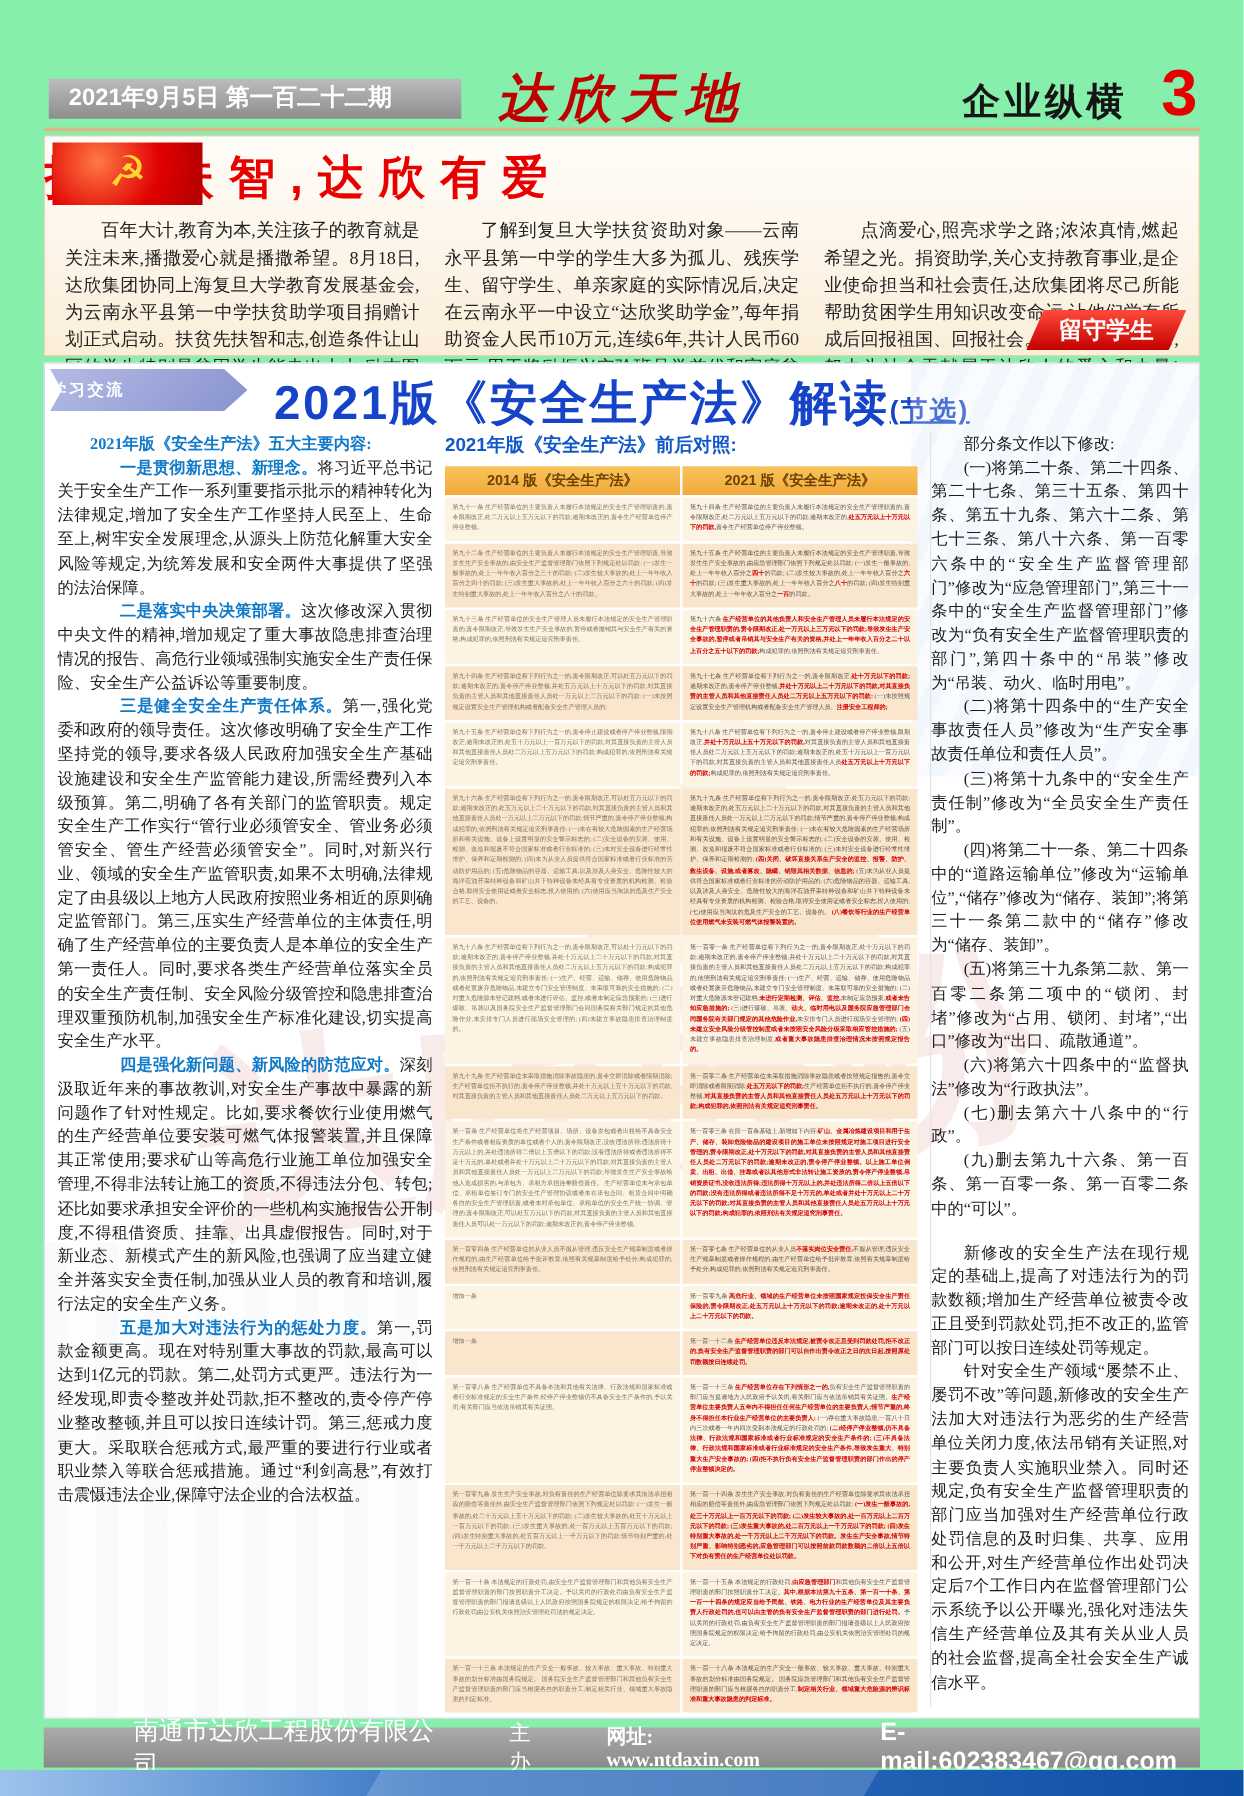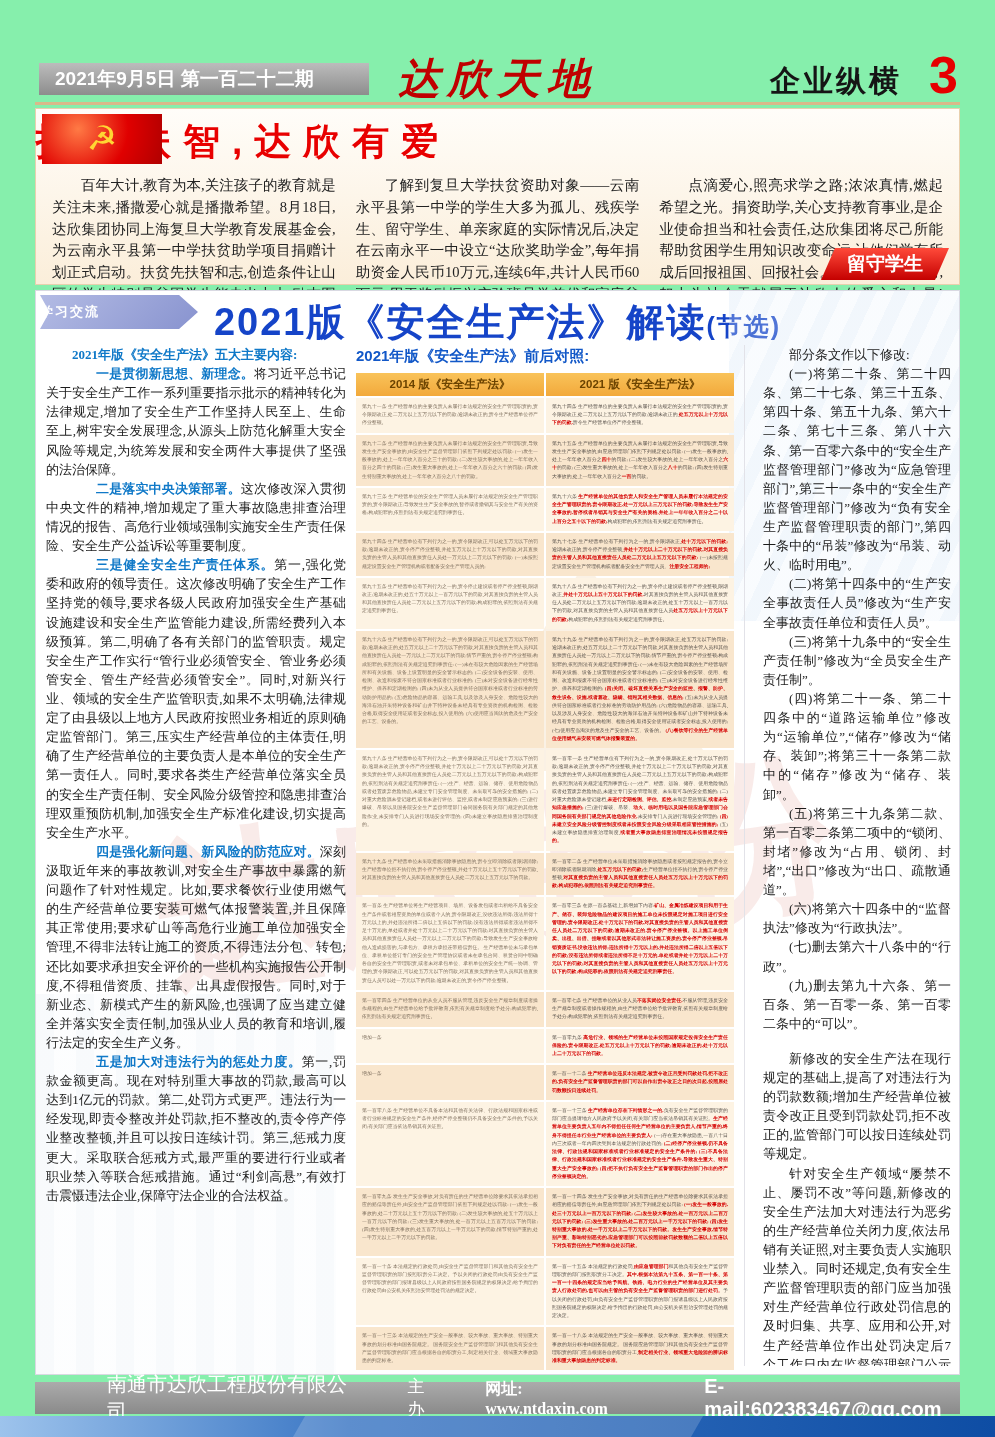--- a/index.html
+++ b/index.html
@@ -45,25 +45,25 @@
     border-left:130px solid transparent;border-right:130px solid transparent;border-bottom:210px solid #e9c089;pointer-events:none;}
   .wm-text{position:absolute;left:120px;top:470px;font-size:170px;font-weight:bold;color:rgba(200,60,40,.10);
     transform:rotate(-8deg);white-space:nowrap;pointer-events:none;}
   .study-badge{position:absolute;left:4px;top:4px;width:158px;height:34px;
     background:linear-gradient(135deg,#b3bbe4,#8893cf);color:#fff;font-weight:bold;font-size:13px;
     line-height:34px;text-align:left;letter-spacing:2px;
     clip-path:polygon(0 0,88% 0,100% 50%,88% 100%,0 100%,6% 50%);
     font-family:"Liberation Sans","DejaVu Sans",sans-serif;}
   .main-title{text-align:center;margin-top:6px;font-size:38px;font-weight:900;color:#1544c8;
     letter-spacing:2px;font-family:"Liberation Sans","DejaVu Sans",sans-serif;}
-  .main-title .suffix{font-size:25px;color:#1544c8;}
+  .main-title .suffix{font-size:21px;color:#1544c8;text-decoration:underline;}
   .cols{position:absolute;top:54px;left:10px;right:8px;bottom:8px;display:flex;}
   .col-left{width:300px;overflow:hidden;}
   .col-mid{width:398px;padding:0 8px;box-sizing:border-box;}
-  .col-right{flex:1;padding-left:18px;border-left:1px solid #e2e2e8;overflow:hidden;}
+  .col-right{flex:1;padding-left:0;border-left:1px solid #e2e2e8;overflow:hidden;}
   .para{margin:0;text-indent:2em;font-size:13px;line-height:1.47;text-align:justify;color:#1c1c1c;}
   .blue-line{color:#1079c8;font-weight:bold;}
   .lead{color:#1079c8;font-weight:bold;margin-left:24px;}
   .gap-top{margin-top:16px;}
   .mid-caption{color:#1258c8;font-weight:bold;font-size:15px;margin:2px 0 5px 2px;
     font-family:"Liberation Sans","DejaVu Sans",sans-serif;}
   table.cmp{width:100%;border-collapse:separate;border-spacing:2px;}
   table.cmp th{background:linear-gradient(#f9c35a,#f2a93b);color:#6b4300;font-size:11.5px;
     font-weight:bold;padding:4px 0;font-family:"Liberation Sans","DejaVu Sans",sans-serif;}
   table.cmp td{vertical-align:top;font-size:4.9px;line-height:1.68;padding:5px 6px;

